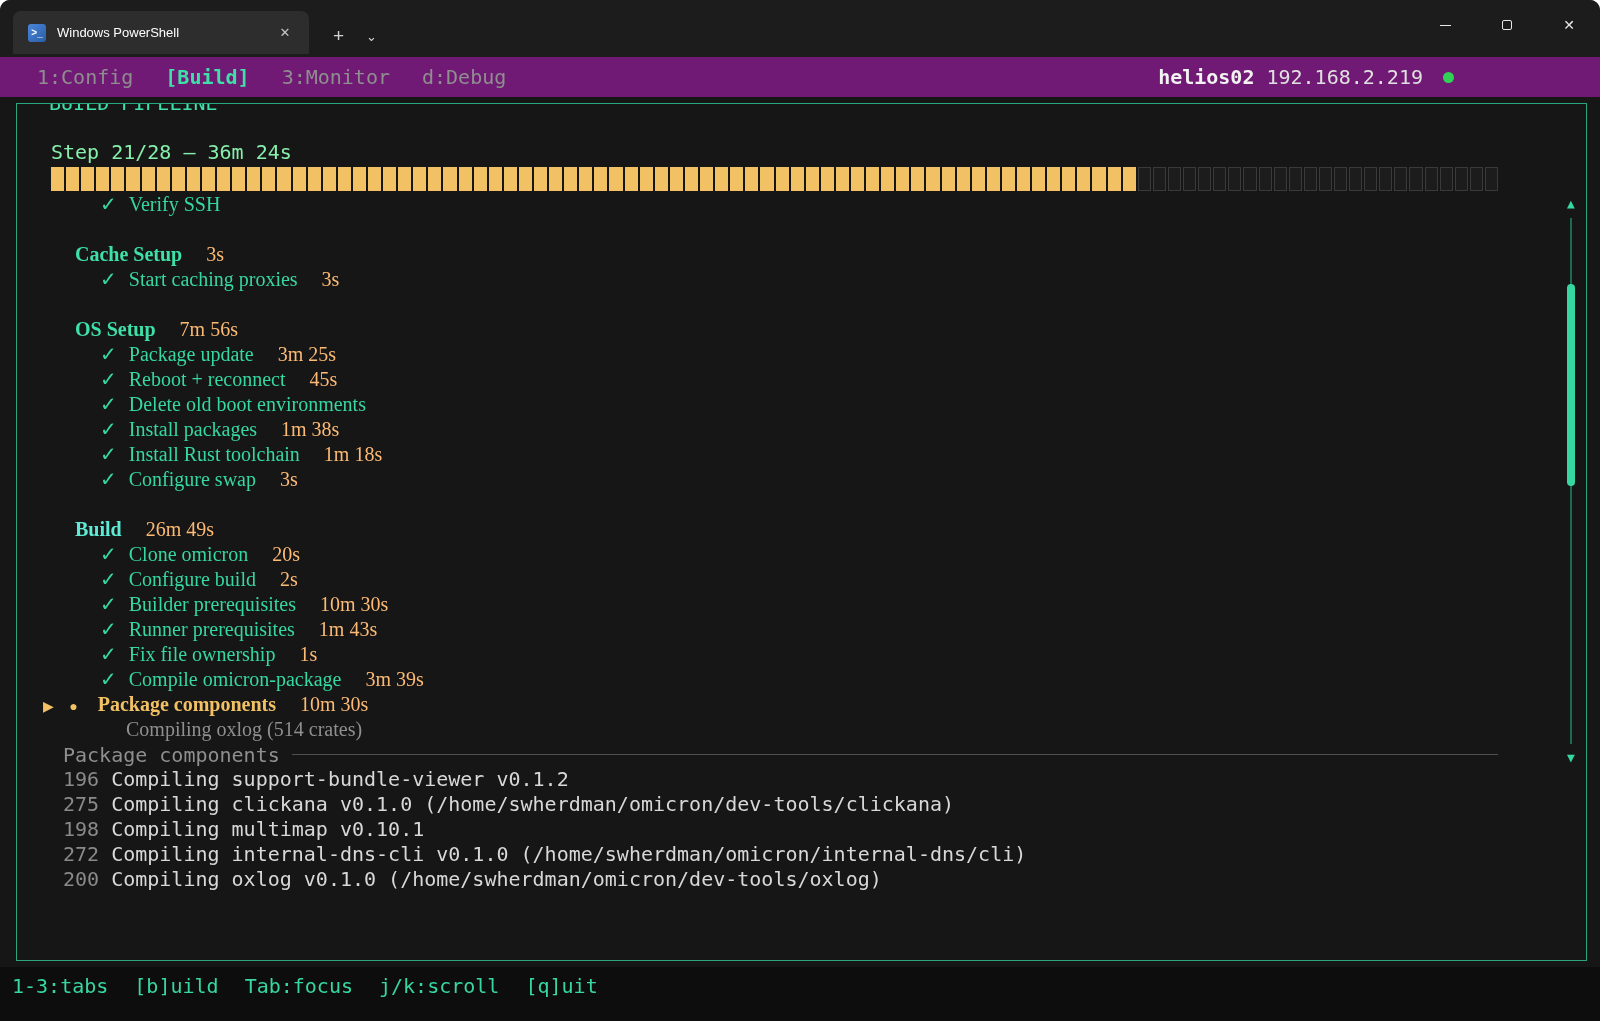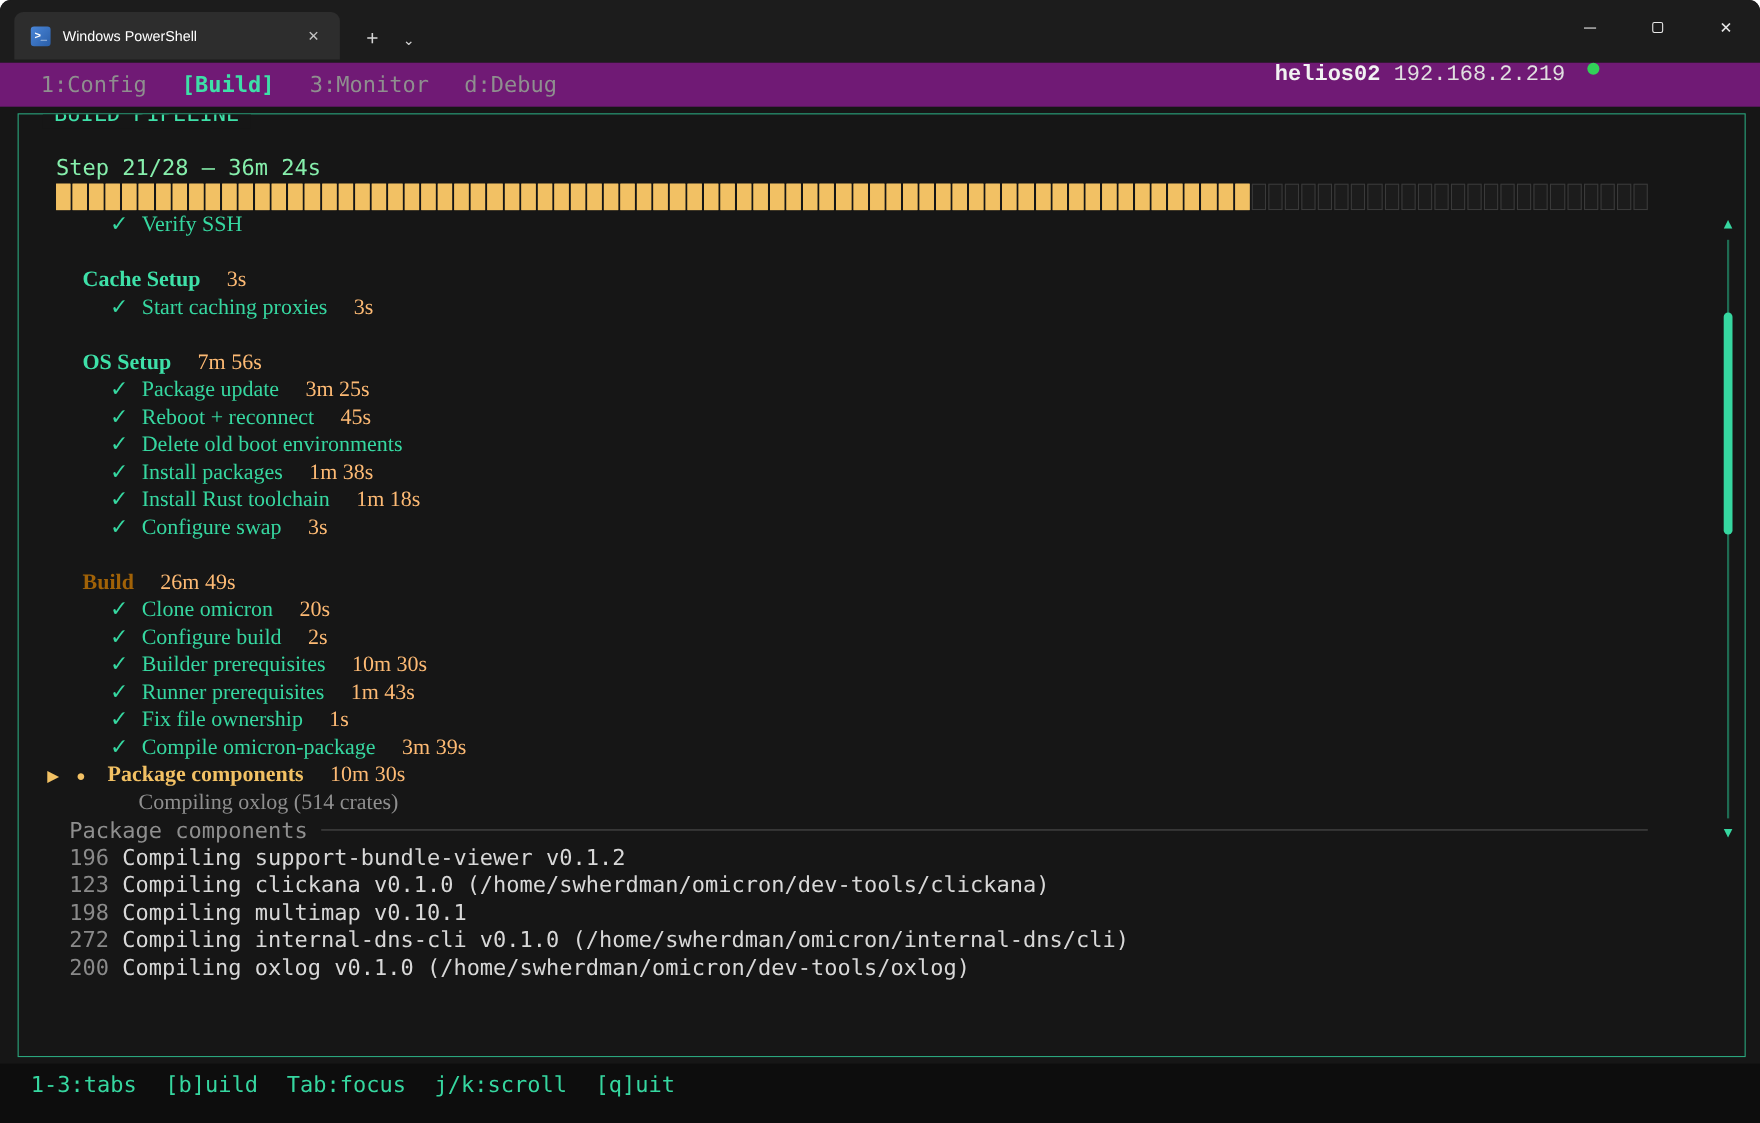--- a/index.html
+++ b/index.html
@@ -30,21 +30,21 @@
 
   
   .term { flex:1; display:flex; flex-direction:column; background:#161616;
           font-size:20px; min-height:0; }
 
   .tui-tabbar { height:40px; background:#701a75; display:flex; align-items:center;
                 padding-left:37px; gap:32px; position:relative; flex-shrink:0; }
   .tui-tab { color:#8f8f8f; white-space:pre; }
   .tui-tab.active { color:#3ee0a8; font-weight:bold; }
   .host-block { position:absolute; right:146px; top:0; height:100%; display:flex;
-                align-items:flex-start; gap:12px;font-family:Liberation Mono, monospace; }
+                align-items:center; gap:12px; }
   .hostname { color:#f2f2f2; font-weight:bold; }
   .ip { color:#e0e0e0; }
   .status-dot { width:11px; height:11px; border-radius:50%; margin-left:8px; }
 
   
   .panel { flex:1; margin:6px 13px 6px 16px; border:1px solid #2aa57d; position:relative;
            padding-top:36px; min-height:0; overflow:hidden; }
   .panel-title { position:absolute; top:-15px; left:22px; background:#161616;
                  padding:0 10px; color:#3ee0a8; line-height:28px; }
 
@@ -52,21 +52,21 @@
   .step { margin-left:34px; color:#86efac; }
   .progress { margin:2px 88px 0 34px; height:24px; display:flex; gap:2px; }
   .blk { flex:1; border:1px solid #3a3a3a; background:#1c1c1c; }
   .blk.fill { background:#f2c164; border-color:#f2c164; }
 
   .tasklist { margin-top:1px;font-family:Liberation Serif, serif; }
   .group { margin-top:25px; }
   .group:first-child { margin-top:0; }
   .ghead { margin-left:58px; }
   .glabel { font-weight:bold; color:#3ee0a8; }
-  .ghead.active .glabel { color:#a16207; }
+  .ghead.active .glabel { color:#5eead4; }
   .gdur, .tdur { color:#fdba74; margin-left:24px; }
   .task { margin-left:83px; color:#36d7a0; }
   .ticon { color:#36d7a0; margin-right:12px; }
   .tlabel { color:#36d7a0; }
   .task.active { margin-left:26px; }
   .task.active .ticon { color:#f2c164; font-size:14px; letter-spacing:6px; margin-right:14px; }
   .task.active .tlabel { color:#f2c164; font-weight:bold; }
   .task.info { margin-left:109px; color:#8f8f8f; }
 
   .logdivider { margin:0 88px 0 46px; display:flex; align-items:center; gap:12px;
@@ -79,21 +79,21 @@
   .scrollbar { position:absolute; right:7px; top:92px; width:16px; height:570px; }
   .sb-up, .sb-down { position:absolute; width:100%; text-align:center; color:#36d7a0;
                      font-size:13px; height:16px; line-height:16px; }
   .sb-up { top:0; } .sb-down { bottom:0; }
   .sb-track { position:absolute; top:22px; bottom:22px; left:7px; width:2px; background:#1e6b52; }
   .sb-thumb { position:absolute; top:88px; height:202px; left:4px; width:8px;
               border-radius:4px; background:#36d7a0; }
 
   
   .statusbar { height:54px; background:#0d0d0d; display:flex; align-items:flex-start;
-               padding:7px 0 0 28px; gap:26px; color:#36d7a0; flex-shrink:0; white-space:pre; }
+               padding:7px 0 0 12px; gap:26px; color:#36d7a0; flex-shrink:0; white-space:pre; }
 </style>
 </head>
 <body>
 
 <div class="window">
 
   <div class="titlebar">
     <div class="tab">
       <span class="ps-icon">&gt;_</span>
       <span class="tab-title">Windows PowerShell</span>
@@ -262,21 +262,21 @@
             <div class="row task info">Compiling oxlog (514 crates)</div>
           </div>
         </div>
 
       <div class="logdivider">
         <span>Package components</span>
         <span class="divline"></span>
       </div>
       <div id="loglines">
           <div class="log-line"><span class="lnum">196</span><span>Compiling support-bundle-viewer v0.1.2</span></div>
-          <div class="log-line"><span class="lnum">123</span><span>Compiling clickana v0.1.0 (/home/swherdman/omicron/dev-tools/clickana)</span></div>
+          <div class="log-line"><span class="lnum">275</span><span>Compiling clickana v0.1.0 (/home/swherdman/omicron/dev-tools/clickana)</span></div>
           <div class="log-line"><span class="lnum">198</span><span>Compiling multimap v0.10.1</span></div>
           <div class="log-line"><span class="lnum">272</span><span>Compiling internal-dns-cli v0.1.0 (/home/swherdman/omicron/internal-dns/cli)</span></div>
           <div class="log-line"><span class="lnum">200</span><span>Compiling oxlog v0.1.0 (/home/swherdman/omicron/dev-tools/oxlog)</span></div>
         </div>
 
       <div class="scrollbar">
         <div class="sb-up">▲</div>
         <div class="sb-track"></div>
         <div class="sb-thumb"></div>
         <div class="sb-down">▼</div>

